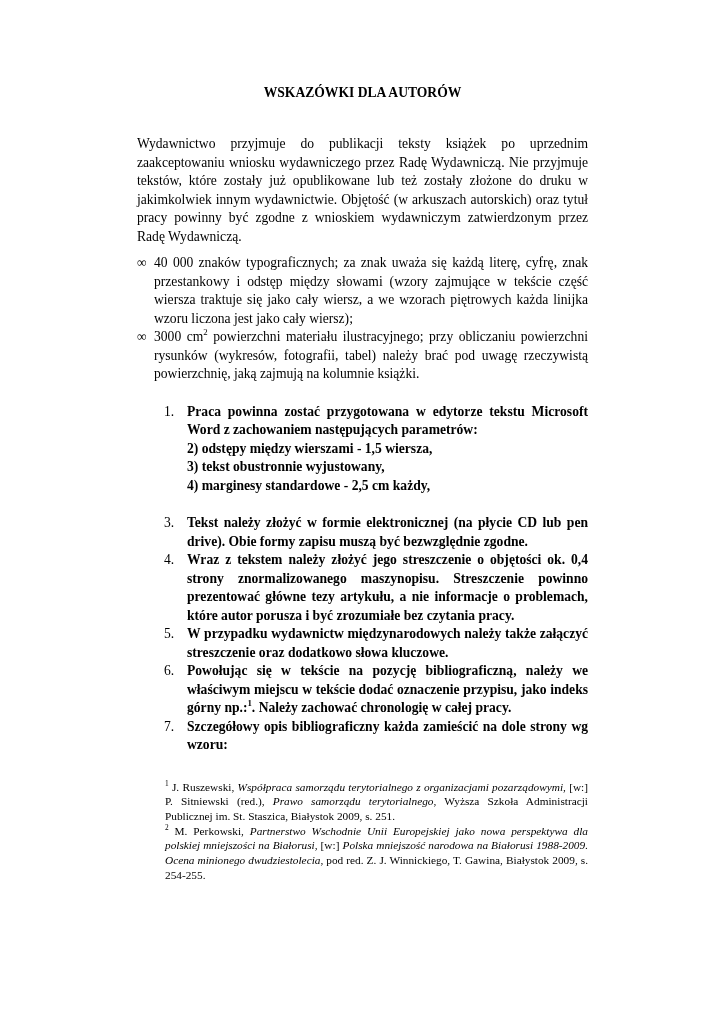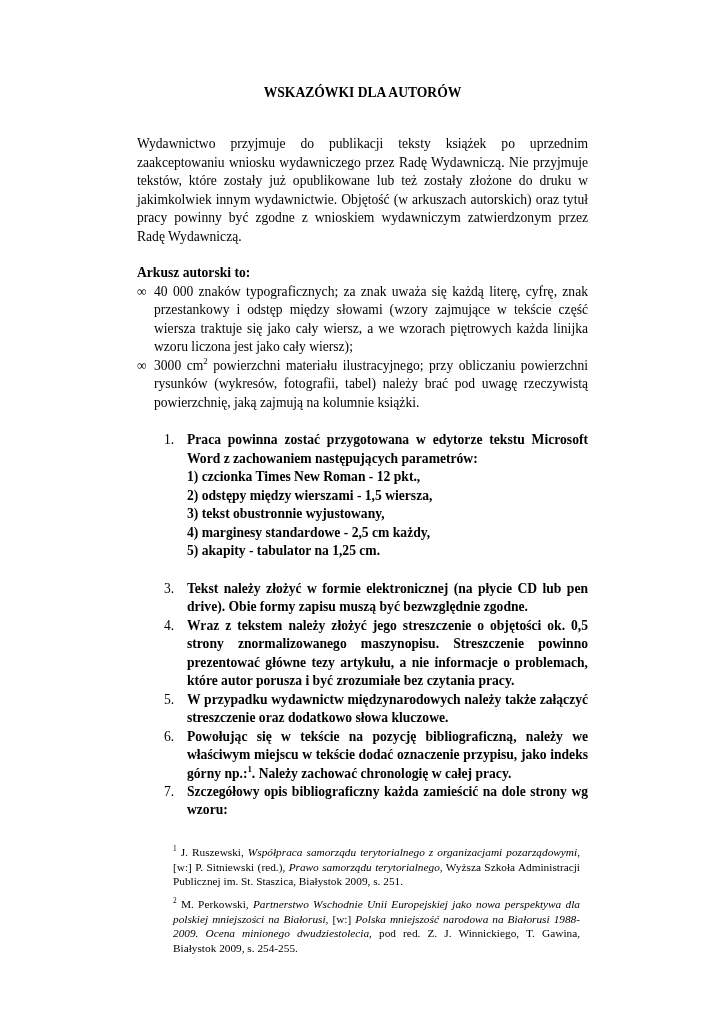--- a/index.html
+++ b/index.html
@@ -15,95 +15,92 @@
     line-height: 1.36;
     color: #000000;
     overflow: hidden;
   }
   .title {
     font-weight: bold;
     text-align: center;
     margin: 0 0 33px 0;
   }
   .para { margin: 0; text-align: justify; }
-  .mb-line { margin-bottom: 18px; }
+  .mb-line { margin-bottom: 8px; }
   .bold { font-weight: bold; }
 
   .bullets { margin-bottom: 18px; }
   .bullet-item { display: flex; }
   .bullet-char { width: 17px; flex: none; }
   .bullet-text { flex: 1; text-align: justify; }
 
   .numlist { margin-left: 27px; margin-top: 19px; }
   .numitem { display: flex; }
   .numitem.gap-after { margin-bottom: 19px; }
   .num { width: 23px; flex: none; }
   .itext { flex: 1; font-weight: bold; }
   .sublines div { text-align: left; }
 
   .footnotes {
     margin-left: 28px;
     margin-top: 25px;
     font-size: 11.3px;
     line-height: 1.3;
   }
-  .fn { margin: 8px; text-align: justify; }
+  .fn { margin: 0; text-align: justify; }
 
   sup { font-size: 0.65em; line-height: 0; }
 </style>
 </head>
 <body>
 
 <div class="page">
 
   <div class="title">WSKAZÓWKI DLA AUTORÓW</div>
 
   <p class="para mb-line">Wydawnictwo przyjmuje do publikacji teksty książek po uprzednim zaakceptowaniu wniosku wydawniczego przez Radę Wydawniczą. Nie przyjmuje tekstów, które zostały już opublikowane lub też zostały złożone do druku w jakimkolwiek innym wydawnictwie. Objętość (w arkuszach autorskich) oraz tytuł pracy powinny być zgodne z wnioskiem wydawniczym zatwierdzonym przez Radę Wydawniczą.</p>
 
-  <p class="para bold">Arkusz autorski to:</p>
 
   <div class="bullets">
     <div class="bullet-item">
       <span class="bullet-char">∞</span>
       <div class="bullet-text"><span>40 000 znaków typograficznych; za znak uważa się każdą literę, cyfrę, znak przestankowy i odstęp między słowami (wzory zajmujące w tekście część wiersza traktuje się jako cały wiersz, a we wzorach piętrowych każda linijka wzoru liczona jest jako cały wiersz);</span></div>
     </div>
     <div class="bullet-item">
       <span class="bullet-char">∞</span>
       <div class="bullet-text"><span>3000 cm</span><sup>2</sup><span> powierzchni materiału ilustracyjnego; przy obliczaniu powierzchni rysunków (wykresów, fotografii, tabel) należy brać pod uwagę rzeczywistą powierzchnię, jaką zajmują na kolumnie książki.</span></div>
     </div>
   </div>
 
 
   <div class="numlist">
 
     <div class="numitem gap-after">
       <span class="num">1.</span>
       <div class="itext">
         <div class="para"><span>Praca powinna zostać przygotowana w edytorze tekstu Microsoft Word z zachowaniem następujących parametrów:</span></div>
         <div class="sublines">
-          <div>1) czcionka Times New Roman - 12 pkt.,</div>
           <div>2) odstępy między wierszami - 1,5 wiersza,</div>
           <div>3) tekst obustronnie wyjustowany,</div>
           <div>4) marginesy standardowe - 2,5 cm każdy,</div>
-          <div>5) akapity - tabulator na 1,25 cm.</div>
         </div>
       </div>
     </div>
 
     <div class="numitem">
       <span class="num">3.</span>
       <div class="itext">
         <div class="para"><span>Tekst należy złożyć w formie elektronicznej (na płycie CD lub pen drive). Obie formy zapisu muszą być bezwzględnie zgodne.</span></div>
       </div>
     </div>
 
     <div class="numitem">
       <span class="num">4.</span>
       <div class="itext">
-        <div class="para"><span>Wraz z tekstem należy złożyć jego streszczenie o objętości ok. 0,5 strony znormalizowanego maszynopisu. Streszczenie powinno prezentować główne tezy artykułu, a nie informacje o problemach, które autor porusza i być zrozumiałe bez czytania pracy.</span></div>
+        <div class="para"><span>Wraz z tekstem należy złożyć jego streszczenie o objętości ok. 0,4 strony znormalizowanego maszynopisu. Streszczenie powinno prezentować główne tezy artykułu, a nie informacje o problemach, które autor porusza i być zrozumiałe bez czytania pracy.</span></div>
       </div>
     </div>
 
     <div class="numitem">
       <span class="num">5.</span>
       <div class="itext">
         <div class="para"><span>W przypadku wydawnictw międzynarodowych należy także załączyć streszczenie oraz dodatkowo słowa kluczowe.</span></div>
       </div>
     </div>
 

